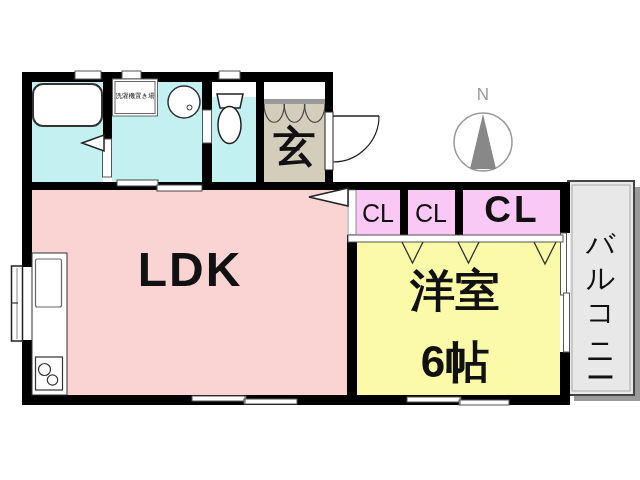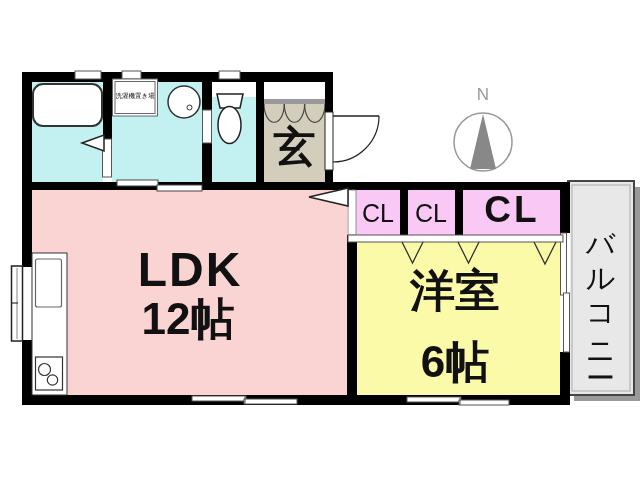--- a/index.html
+++ b/index.html
@@ -126,21 +126,20 @@
       <circle cx="52.5" cy="380" r="5.2" fill="#ffffff" stroke="#333" stroke-width="1.2"></circle>
     </g>
 
     <g>
       <circle cx="483" cy="142" r="29" fill="#ffffff" stroke="#999" stroke-width="1.5"></circle>
       <polygon points="483,114 470,169 496,169" fill="#888888"></polygon>
     </g>
   </svg>
 
   <div class="lbl lbl-ldk1">LDK</div>
-  <div class="lbl lbl-ldk2">12帖</div>
   <div class="lbl lbl-yo1">洋室</div>
   <div class="lbl lbl-yo2">6帖</div>
   <div class="lbl lbl-gen">玄</div>
   <div class="lbl lbl-cl1">CL</div>
   <div class="lbl lbl-cl2">CL</div>
   <div class="lbl lbl-cl3">CL</div>
   <div class="lbl lbl-balc">バルコニー</div>
   <div class="lbl lbl-wash">洗濯機置き場</div>
   <div class="lbl lbl-n">N</div>
 </div>

